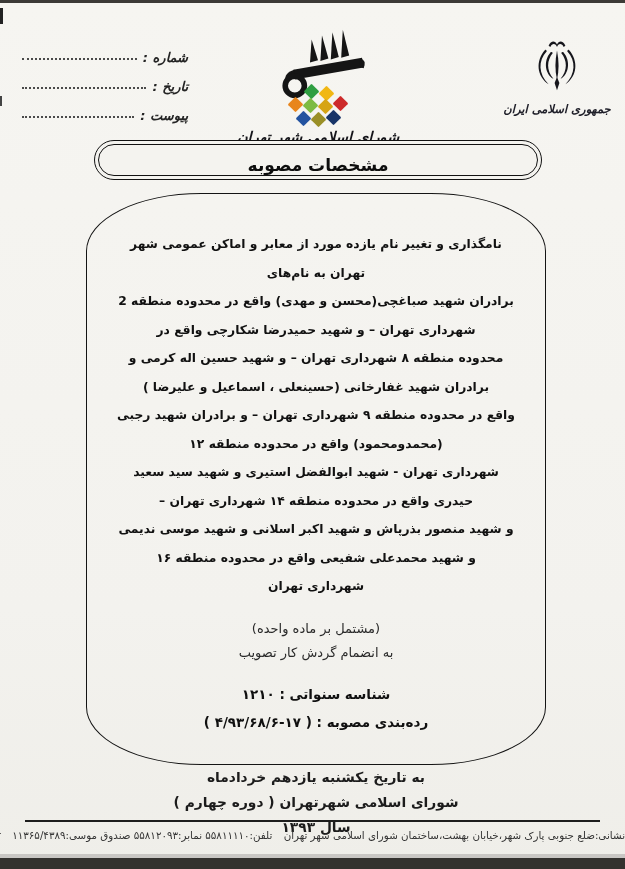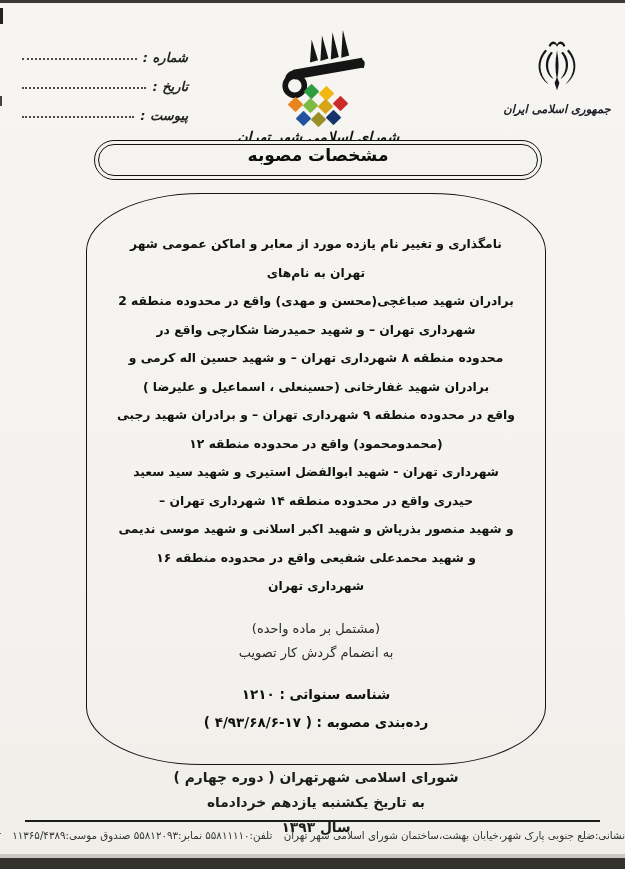--- a/index.html
+++ b/index.html
@@ -37,21 +37,21 @@
   .council-caption { margin-top:3px; font-size:14.5px; font-weight:bold; font-style:italic; color:#15151a; letter-spacing:-0.5px; }
 
   
   .emblem { position:absolute; left:502px; top:36px; width:110px; text-align:center; }
   .emblem-caption { margin-top:4px; font-size:11.5px; font-weight:bold; font-style:italic; color:#20202a; white-space:nowrap;text-align:center; }
 
   
   .stadium { position:absolute; left:94px; top:140px; width:448px; height:40px;
     border:1.7px solid #121212; border-radius:22px; padding:3px; background:#f4f3ef; }
   .stadium-inner { width:100%; height:100%; border:1.3px solid #121212; border-radius:17px;
-    display:flex; align-items:flex-start; justify-content:center; }
+    display:flex; align-items:flex-end; justify-content:center; }
   .stadium-title { font-weight:bold; font-size:17px; color:#0d0d0d; }
 
   
   .main-box { position:absolute; left:86px; top:193px; width:460px; height:572px;
     border:1.7px solid #141414; border-radius:115px / 58px;
     direction:rtl; text-align:center; padding:36px 26px 0 26px; }
   .subject { font-weight:bold; font-size:12.3px; line-height:28.5px; color:#111; }
   .notes { margin-top:16px; font-size:13px; line-height:24px; font-weight:normal; color:#2a2a2a; }
   .ids { margin-top:15px; font-weight:bold; font-size:13.5px; line-height:28px; color:#101010; }
   .ltr { direction:ltr; unicode-bidi:isolate; }
@@ -155,22 +155,22 @@
 
     <div class="ids">
       <div>شناسه سنواتی : ۱۲۱۰</div>
       <div>
         <span>رده‌بندی مصوبه :</span>
         <span class="ltr">( ۴/۹۳/۶۸/۶-۱۷ )</span>
       </div>
     </div>
 
     <div class="session">
+      <div>به تاریخ یکشنبه  یازدهم خردادماه</div>
       <div>شورای اسلامی شهرتهران ( دوره چهارم )</div>
-      <div>به تاریخ یکشنبه  یازدهم خردادماه</div>
       <div>سال ۱۳۹۳</div>
     </div>
 
   </div>
 
   <div class="footer-rule"></div>
   <div class="footer-line">
     <span>نشانی:ضلع جنوبی پارک شهر،خیابان بهشت،ساختمان شورای اسلامی شهر تهران</span><span class="sep"></span>
     <span>تلفن:</span><span>۵۵۸۱۱۱۱۰</span>
     <span>نمابر:</span><span>۵۵۸۱۲۰۹۳</span>

